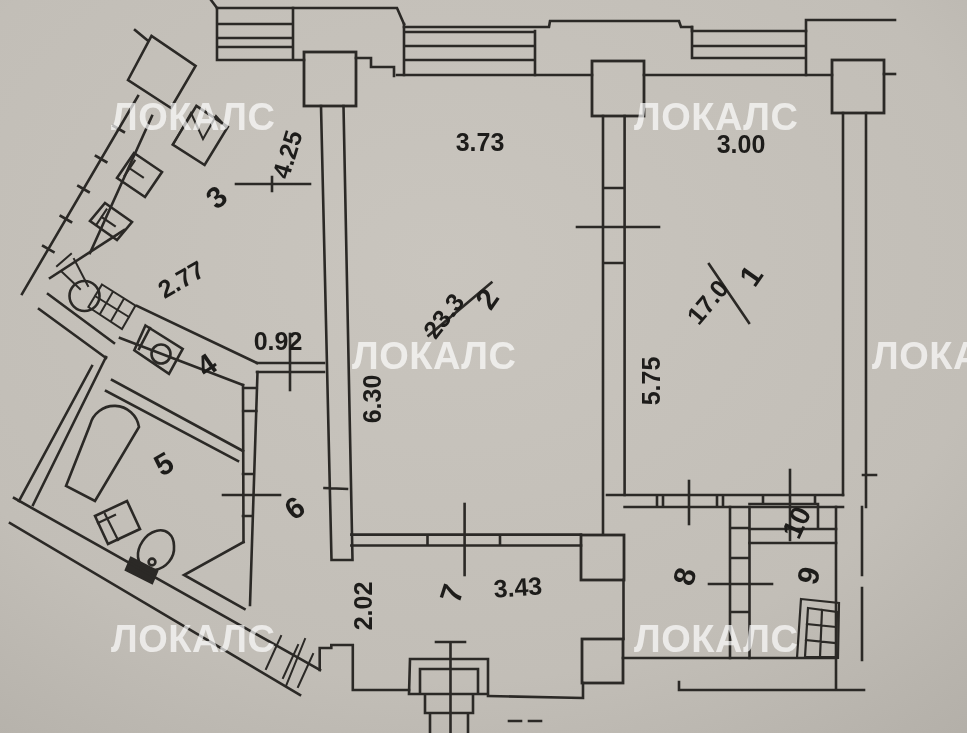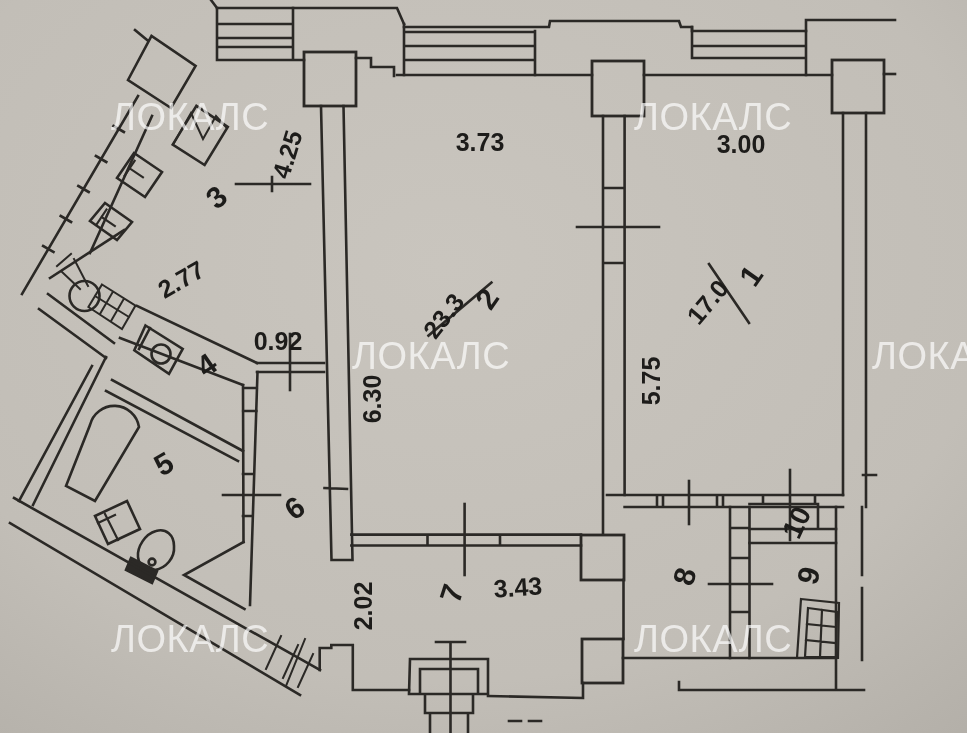--- a/index.html
+++ b/index.html
@@ -1,20 +1,20 @@
 <!DOCTYPE html>
 <html><head>
 <meta charset="utf-8">
 <style>
   html,body{margin:0;padding:0;}
   body{width:967px;height:733px;overflow:hidden;font-family:"Liberation Sans",sans-serif;}
   .wrap{position:relative;width:967px;height:733px;background:
     radial-gradient(ellipse 1000px 760px at 46% 36%, #c9c5be 0%, #c2beb7 55%, #a9a59e 100%);}
   svg{position:absolute;left:0;top:0;filter:blur(0.35px);}
-  .wm{position:absolute;color:rgba(255,255,255,0.68);font-weight:normal;font-size:38px;letter-spacing:0.5px;white-space:nowrap;}
+  .wm{position:absolute;color:rgba(255,255,255,0.68);font-weight:bold;font-size:38px;letter-spacing:0.5px;white-space:nowrap;}
 </style>
 </head>
 <body>
 <div class="wrap">
 
 <svg width="967" height="733" viewBox="0 0 967 733" fill="none" stroke="#2b2926" stroke-width="2.6" stroke-linecap="square">
 
   <path d="M211,0 L217,8 M217,8 L397,8 L404,24"></path>
 
   <g>

